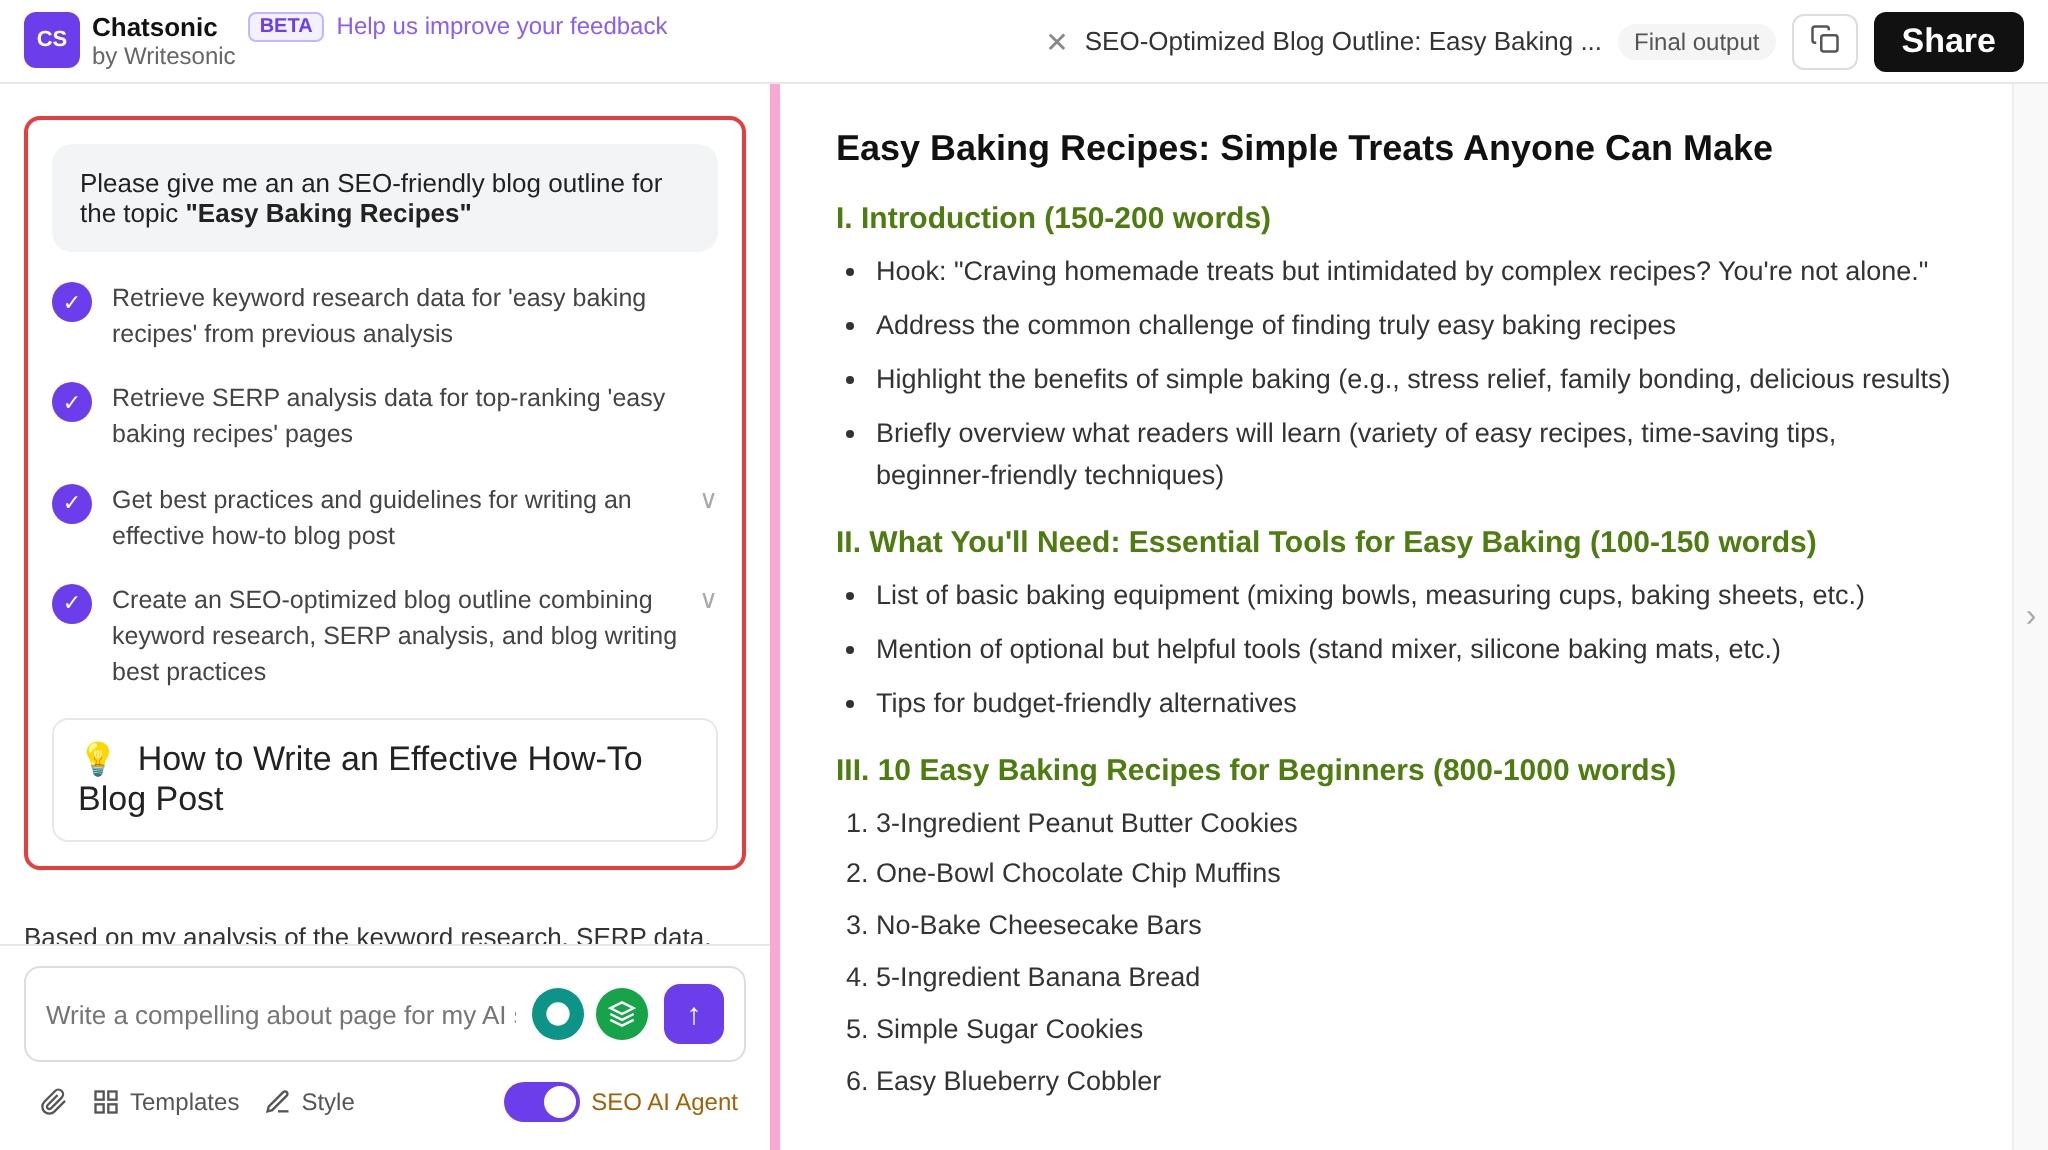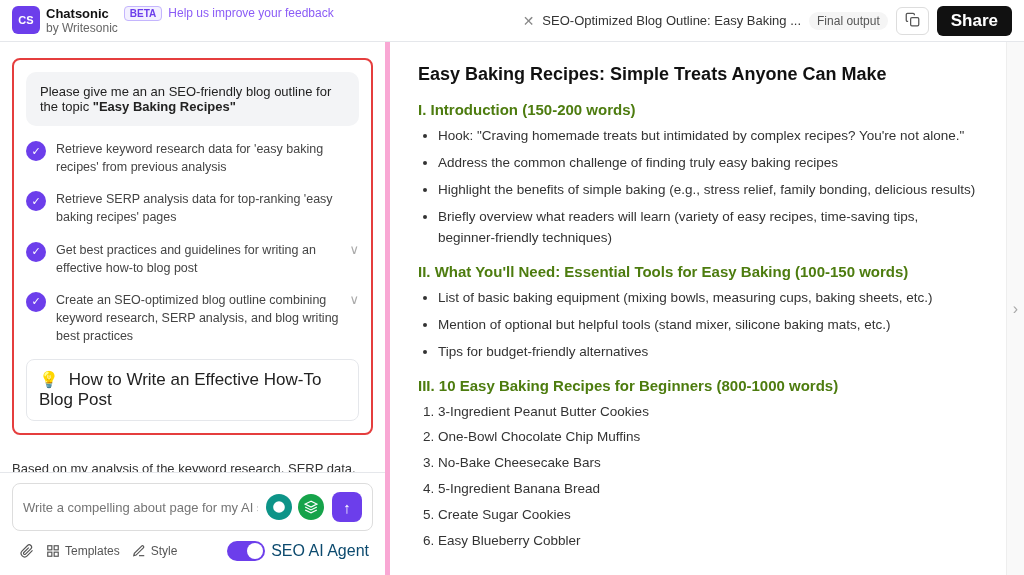--- a/index.html
+++ b/index.html
@@ -53,21 +53,21 @@
     .icon-teal { background: #0d9488; color: white; }
     .icon-green { background: #16a34a; color: white; }
     .send-btn { background: #6c3eeb; color: white; border: none; border-radius: 8px; width: 30px; height: 30px; display: flex; align-items: center; justify-content: center; cursor: pointer; font-size: 15px; }
 
     .bottom-bar { display: flex; align-items: center; gap: 4px; padding: 2px 4px 8px; }
     .bottom-btn { display: flex; align-items: center; gap: 5px; font-size: 12px; color: #555; cursor: pointer; background: none; border: none; padding: 2px 4px; }
     .bottom-btn svg { width: 14px; height: 14px; }
     .toggle-wrapper { display: flex; align-items: center; gap: 6px; margin-left: auto; }
     .toggle { width: 38px; height: 20px; background: #6c3eeb; border-radius: 10px; position: relative; cursor: pointer; }
     .toggle::after { content: ''; position: absolute; width: 16px; height: 16px; background: white; border-radius: 50%; top: 2px; right: 2px; }
-    .toggle-label { font-size: 16px; color: #0c4a6e; }
+    .toggle-label { font-size: 12px; color: #a16207; }
 
     
     .right-panel { flex: 1; overflow-y: auto; padding: 20px 28px; }
     .doc-title { font-size: 18px; font-weight: 700; color: #111; margin-bottom: 14px; line-height: 1.4; }
     .section-title { font-size: 15px; font-weight: 700; color: #4d7c0f; margin: 14px 0 8px; }
     .bullet-list { padding-left: 20px; margin-bottom: 10px; }
     .bullet-list li { font-size: 13.5px; color: #333; margin-bottom: 6px; line-height: 1.55; list-style: disc; }
     .numbered-list { padding-left: 20px; margin-bottom: 10px; }
     .numbered-list li { font-size: 13.5px; color: #333; margin-bottom: 5px; line-height: 1.55; list-style: decimal; }
 
@@ -222,20 +222,20 @@
       <li>Mention of optional but helpful tools (stand mixer, silicone baking mats, etc.)</li>
       <li>Tips for budget-friendly alternatives</li>
     </ul>
 
     <h2 class="section-title">III. 10 Easy Baking Recipes for Beginners (800-1000 words)</h2>
     <ol class="numbered-list">
       <li>3-Ingredient Peanut Butter Cookies</li>
       <li>One-Bowl Chocolate Chip Muffins</li>
       <li>No-Bake Cheesecake Bars</li>
       <li>5-Ingredient Banana Bread</li>
-      <li>Create Sugar Cookies</li>
+      <li>Simple Sugar Cookies</li>
       <li>Easy Blueberry Cobbler</li>
     </ol>
   </div>
 
   <div class="right-scroll-hint">›</div>
 
 </div>
 
 </body></html>

